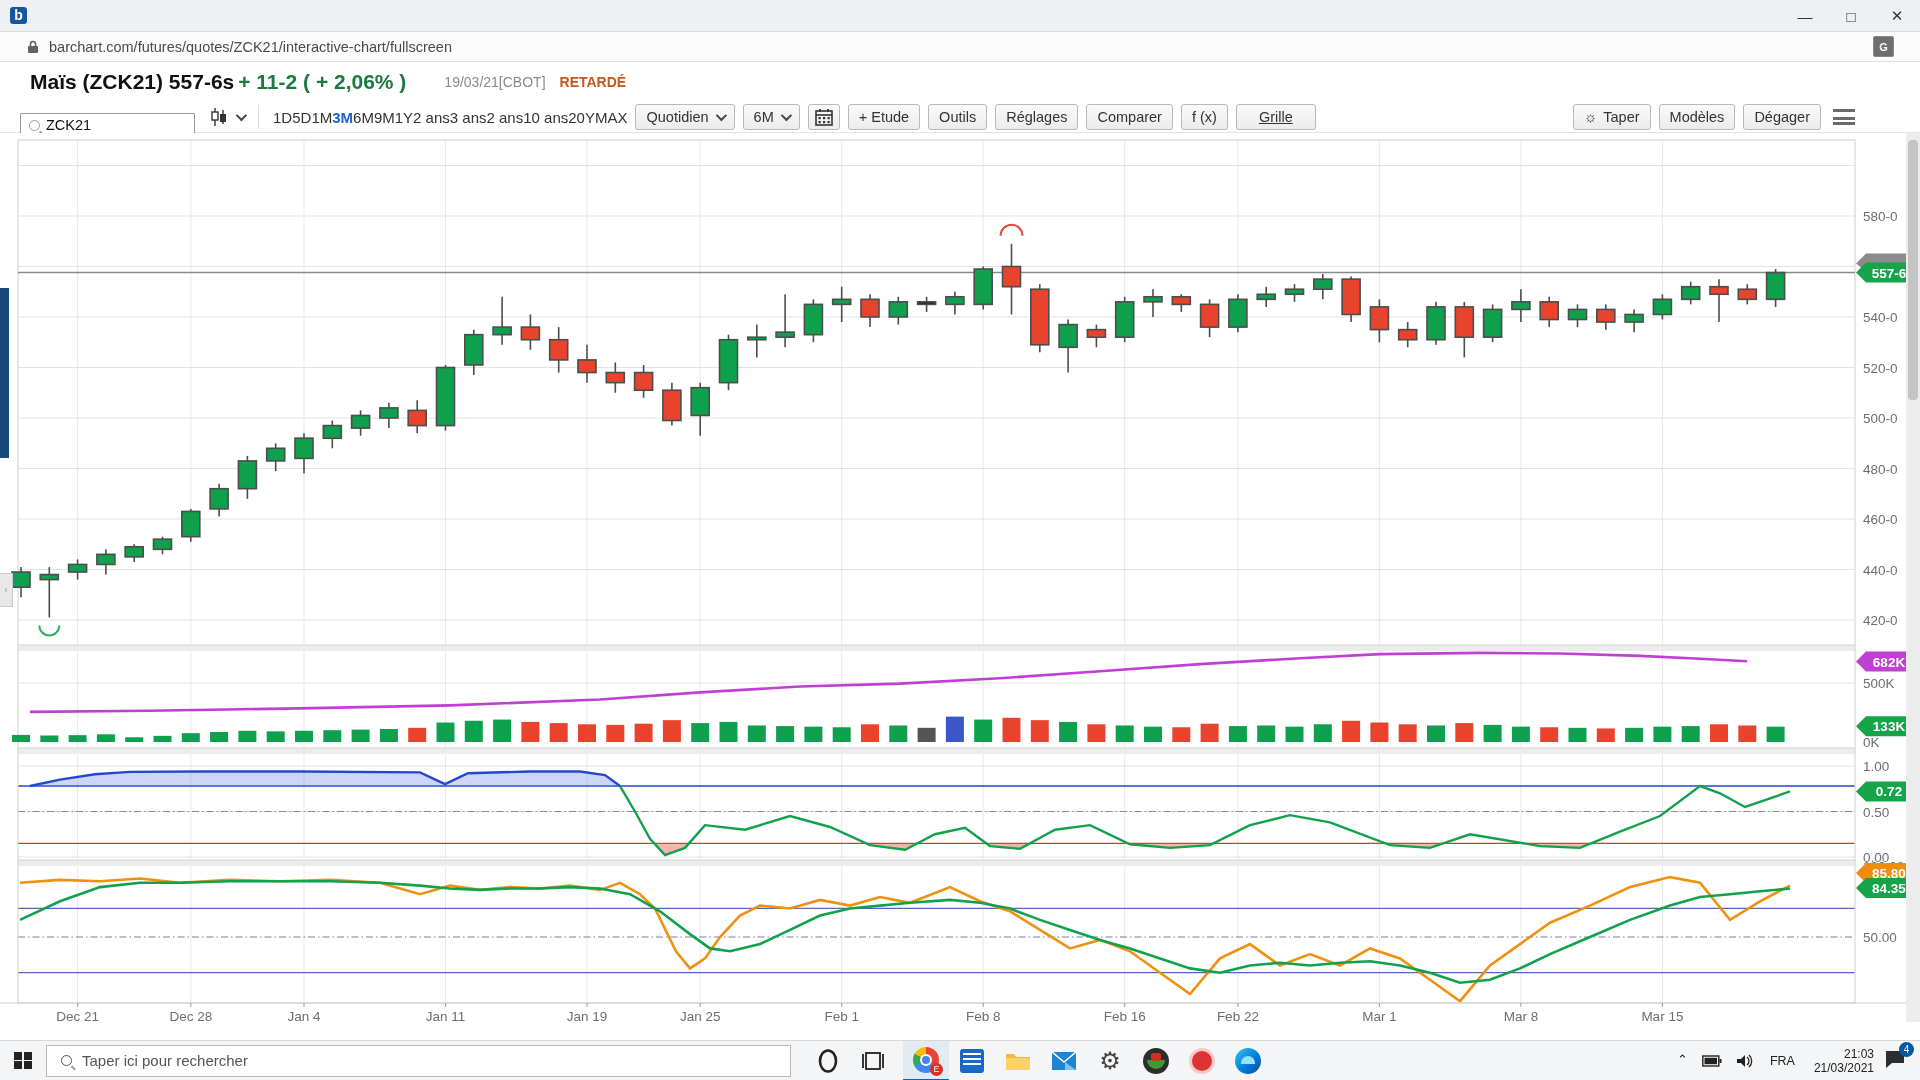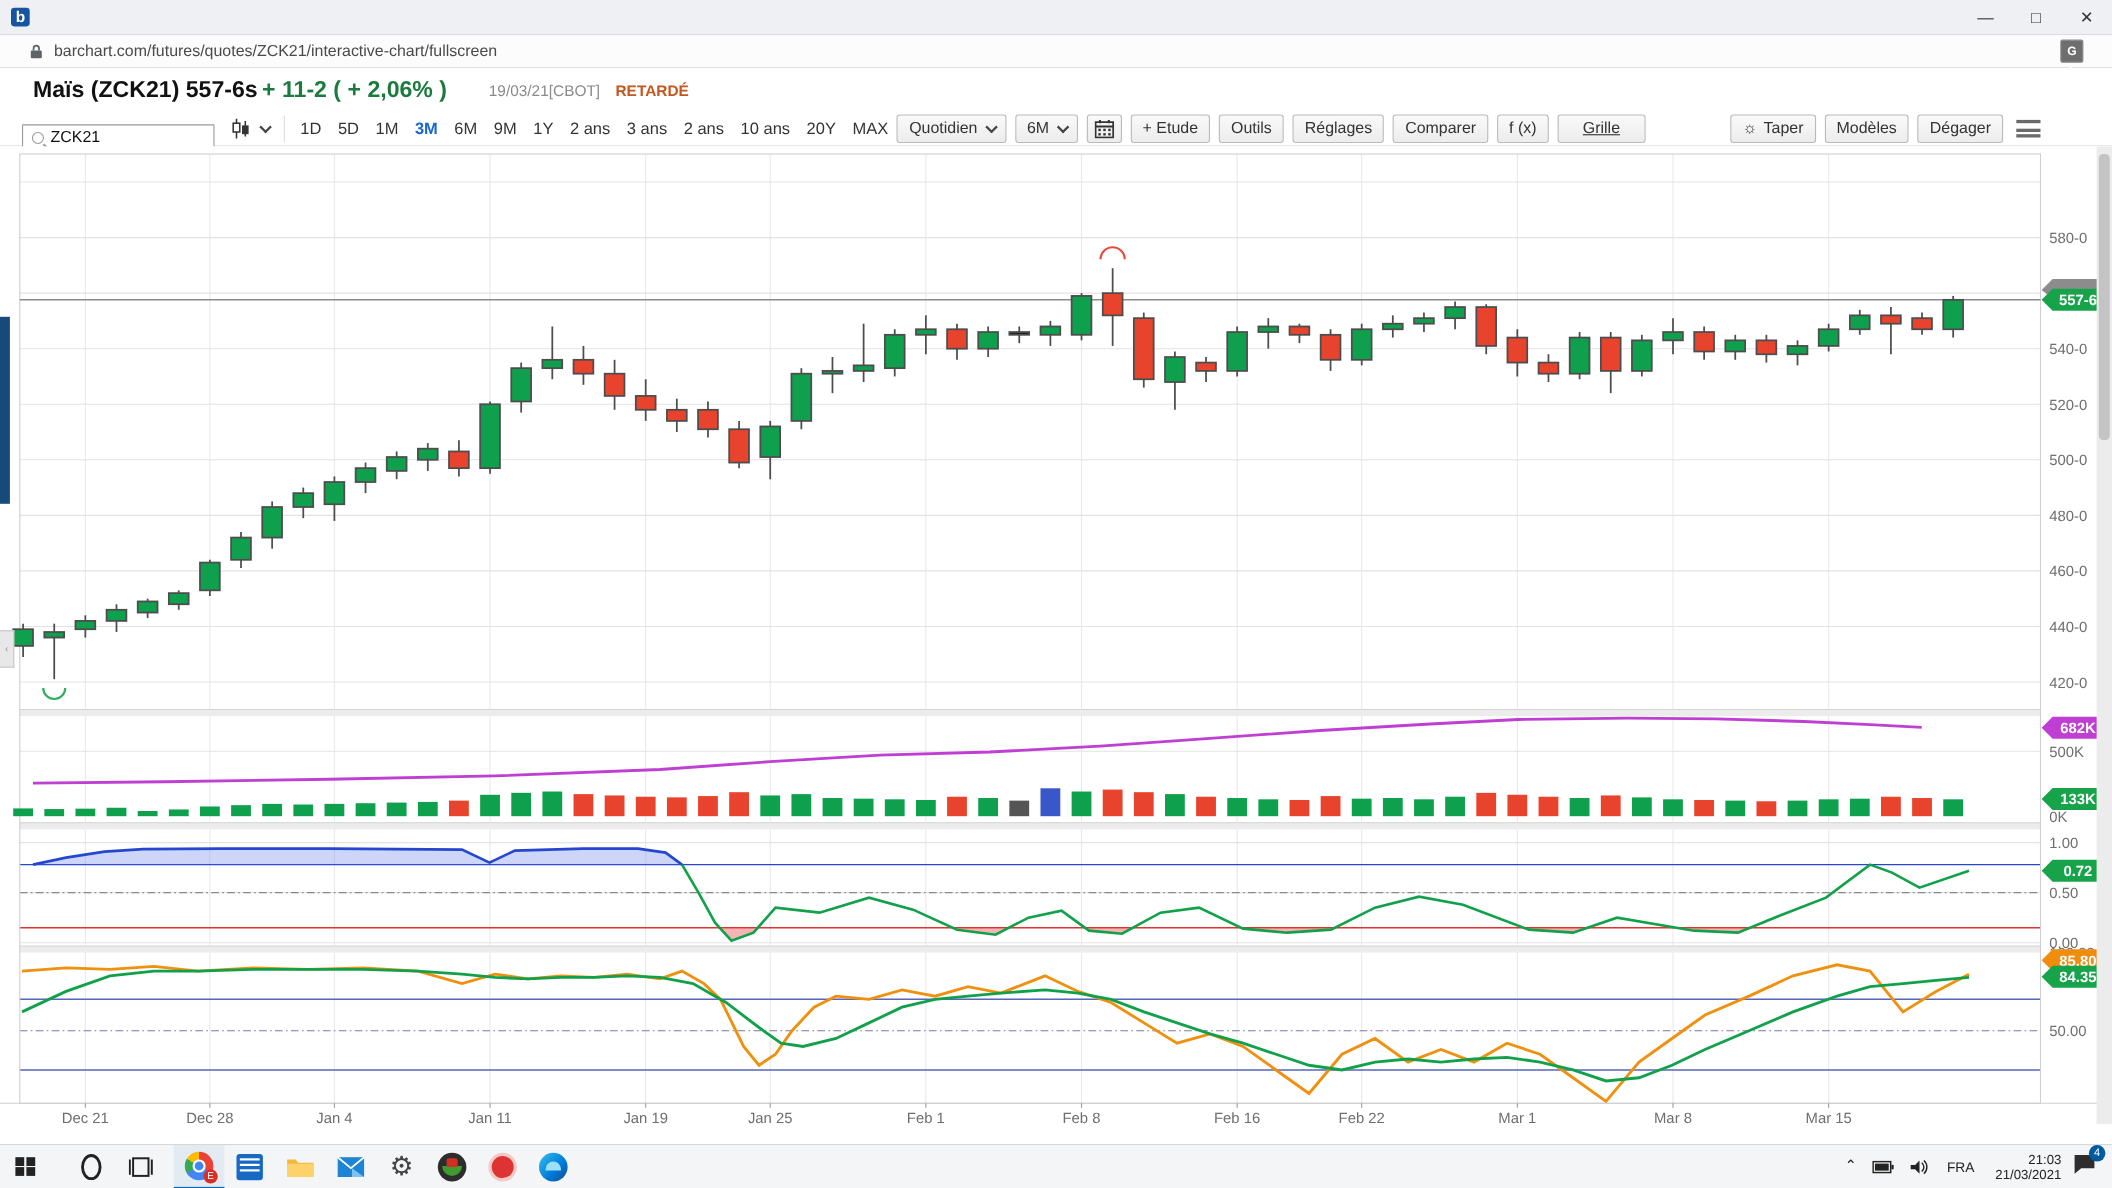--- a/index.html
+++ b/index.html
@@ -36,21 +36,21 @@
     border-bottom:1px solid #e3e3e3; display:flex; align-items:center; }
   #symbol-search { width:175px; height:25px; border:1px solid #9a9a9a; background:#fff; margin-left:20px;
     display:flex; align-items:center; border-radius:1px;margin-top:16px; }
   #symbol-search input { border:none; outline:none; font-size:14.5px; width:130px; color:#111;
     font-family:"Liberation Sans",sans-serif; }
   .mag { width:11px; height:11px; border:1.6px solid #9a9a9a; border-radius:50%; position:relative; margin:0 6px 0 8px;}
   .mag:after { content:""; position:absolute; width:5px; height:1.6px; background:#9a9a9a;
     transform:rotate(45deg); left:9px; top:11px; }
   #charttype-btn { display:flex; align-items:center; margin-left:14px; color:#333; }
   .sep-v { width:1px; height:24px; background:#dcdcdc; margin:0 10px 0 14px; }
-  #periods { display:flex; align-items:center; gap:15px; margin-left:4px; }
+  #periods { display:flex; align-items:center; margin-left:4px; }
   .period { font-size:15px; color:#333; cursor:pointer; white-space:nowrap; }
   .period.active { color:#1a66cc; font-weight:bold; }
   .tb-btn { height:26px; background:linear-gradient(#fafafa,#ececec); border:1px solid #b9b9b9;
     border-radius:3px; font-size:14.5px; color:#333; display:flex; align-items:center;
     padding:0 10px; margin-left:8px; white-space:nowrap; }
   .chev { display:inline-block; margin-left:7px; width:8px; height:8px; border-right:2px solid #444;
     border-bottom:2px solid #444; transform:rotate(45deg) translateY(-2px); }
   #right-tools { position:absolute; right:65px; display:flex; align-items:center; }
   .hamburger { width:22px; height:16px; margin-left:12px; border-top:3px solid #6a6a6a;
     border-bottom:3px solid #6a6a6a; position:relative; }
@@ -565,20 +565,24 @@
 
   <div id="taskbar">
     <div id="start-btn">
       <div class="winlogo">
           <div></div>
           <div></div>
           <div></div>
           <div></div>
         </div>
     </div>
+    <div id="task-search">
+      <span class="mag" style="border-color:#555; margin-left:14px;"></span>
+      <span class="txt">Taper ici pour rechercher</span>
+    </div>
     <div class="tb-icon" style="margin-left:14px;">
       <svg width="22" height="26" viewBox="0 0 22 26">
           <ellipse cx="11" cy="13" rx="8" ry="10.5" fill="none" stroke="#222" stroke-width="2.6"></ellipse>
         </svg>
     </div>
     <div class="tb-icon">
       <svg width="24" height="24" viewBox="0 0 24 24">
         <rect x="4" y="4" width="14" height="16" fill="none" stroke="#222" stroke-width="1.8"></rect>
         <line x1="21" y1="5" x2="21" y2="19" stroke="#222" stroke-width="1.8"></line>
         <line x1="1" y1="5" x2="1" y2="19" stroke="#222" stroke-width="1.8"></line>

